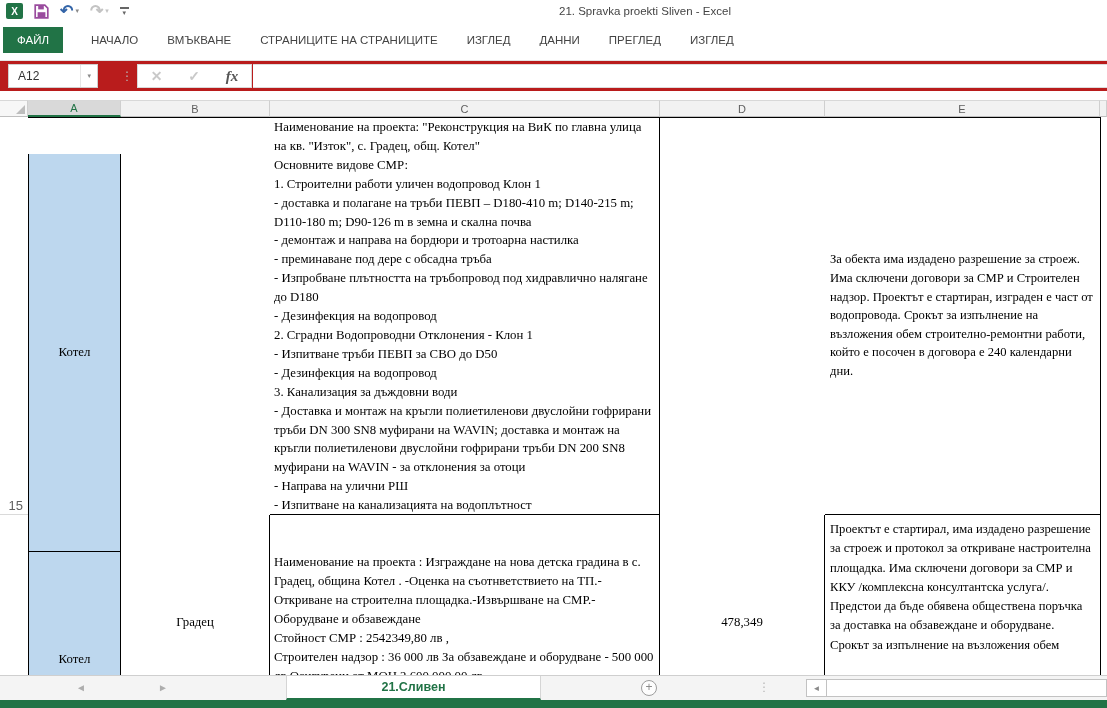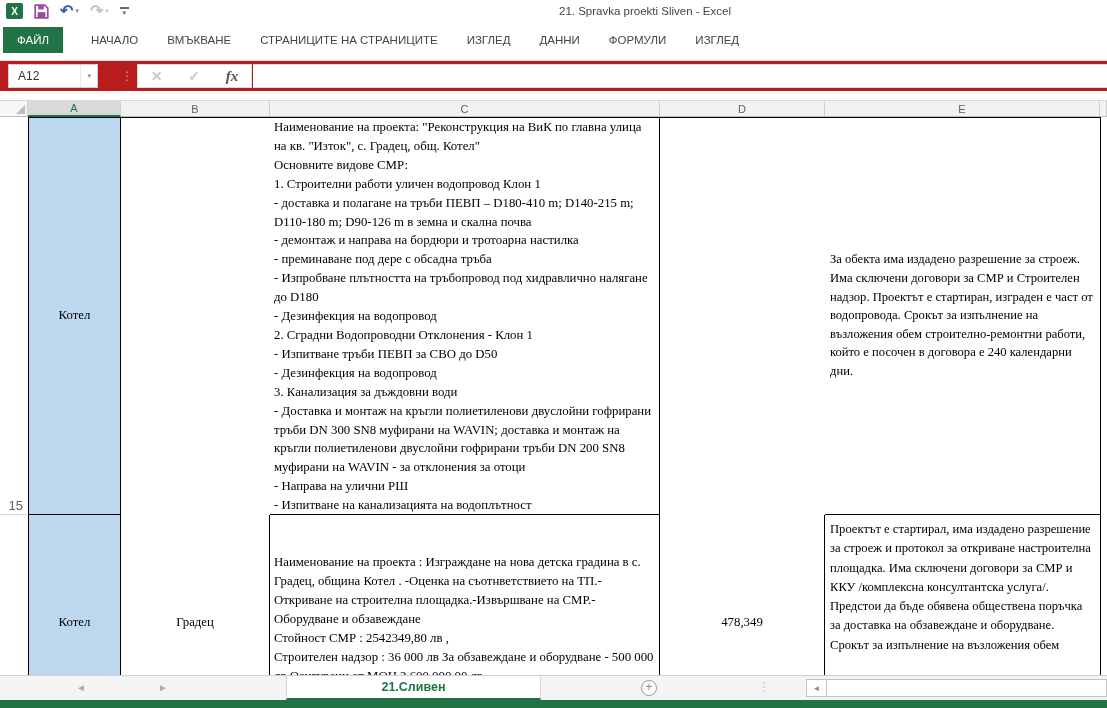--- a/index.html
+++ b/index.html
@@ -57,21 +57,21 @@
 
   
   .gridbody { position:absolute; top:117px; left:0; width:1107px; height:558px; overflow:hidden; background:#fff; }
   .rownum { position:absolute; left:0; top:381px; width:23px; text-align:right; font-size:13px; color:#5f5f5f; }
   .rh-line { position:absolute; left:0; top:397px; width:28px; height:1px; background:#DADADA; }
   .ttop { position:absolute; left:28px; top:0; width:1073px; height:1px; background:#000; }
   .cell { position:absolute; border-right:1px solid #000; border-bottom:1px solid #000; background:#fff;
           font-family:"Liberation Serif", serif; font-size:12.8px; color:#000; overflow:hidden; }
   .c-blue { background:#BDD7EE; }
   .c-center { display:flex; align-items:center; justify-content:center; }
-  .borderL { border-left:1px solid #000; }
+  .borderL { border-left:1px solid #000;margin-top:37px; }
   .desc15 { padding:1px 4px 0; line-height:18.9px; white-space:pre-line; }
   .note15 { display:flex; align-items:center; padding:6px 5px; line-height:18.6px; font-size:12.6px; }
   .desc16 { padding:38px 4px 0; line-height:19px; white-space:pre-line; }
   .note16 { padding:5px 5px 0; line-height:19.3px; font-size:12.6px; }
 
   
   .sheetbar { position:absolute; top:675px; left:0; right:0; height:25px; background:#F4F4F4;
               border-top:1px solid #CFCFCF; }
   .nav { position:absolute; top:6px; color:#ADADAD; font-size:10px; }
   .stab { position:absolute; left:286px; top:0; width:255px; height:24px; background:#fff;
@@ -118,21 +118,21 @@
     <div class="wtitle">21. Spravka  proekti Sliven - Excel</div>
   </div>
 
   <div class="ribbontabs">
     <div class="file-tab">ФАЙЛ</div>
     <div class="rtab" style="margin-left:28px">НАЧАЛО</div>
     <div class="rtab">ВМЪКВАНЕ</div>
     <div class="rtab">СТРАНИЦИТЕ НА СТРАНИЦИТЕ</div>
     <div class="rtab">ИЗГЛЕД</div>
     <div class="rtab">ДАННИ</div>
-    <div class="rtab">ФОРМУЛИ</div>
+    <div class="rtab">ПРЕГЛЕД</div>
     <div class="rtab">ИЗГЛЕД</div>
   </div>
 
   <div class="fbar">
     <div class="namebox">
       <span>A12</span>
       <span class="nb-caret">▾</span>
     </div>
     <span class="vdots dots-fb">⋮</span>
     <div class="fxgroup">

